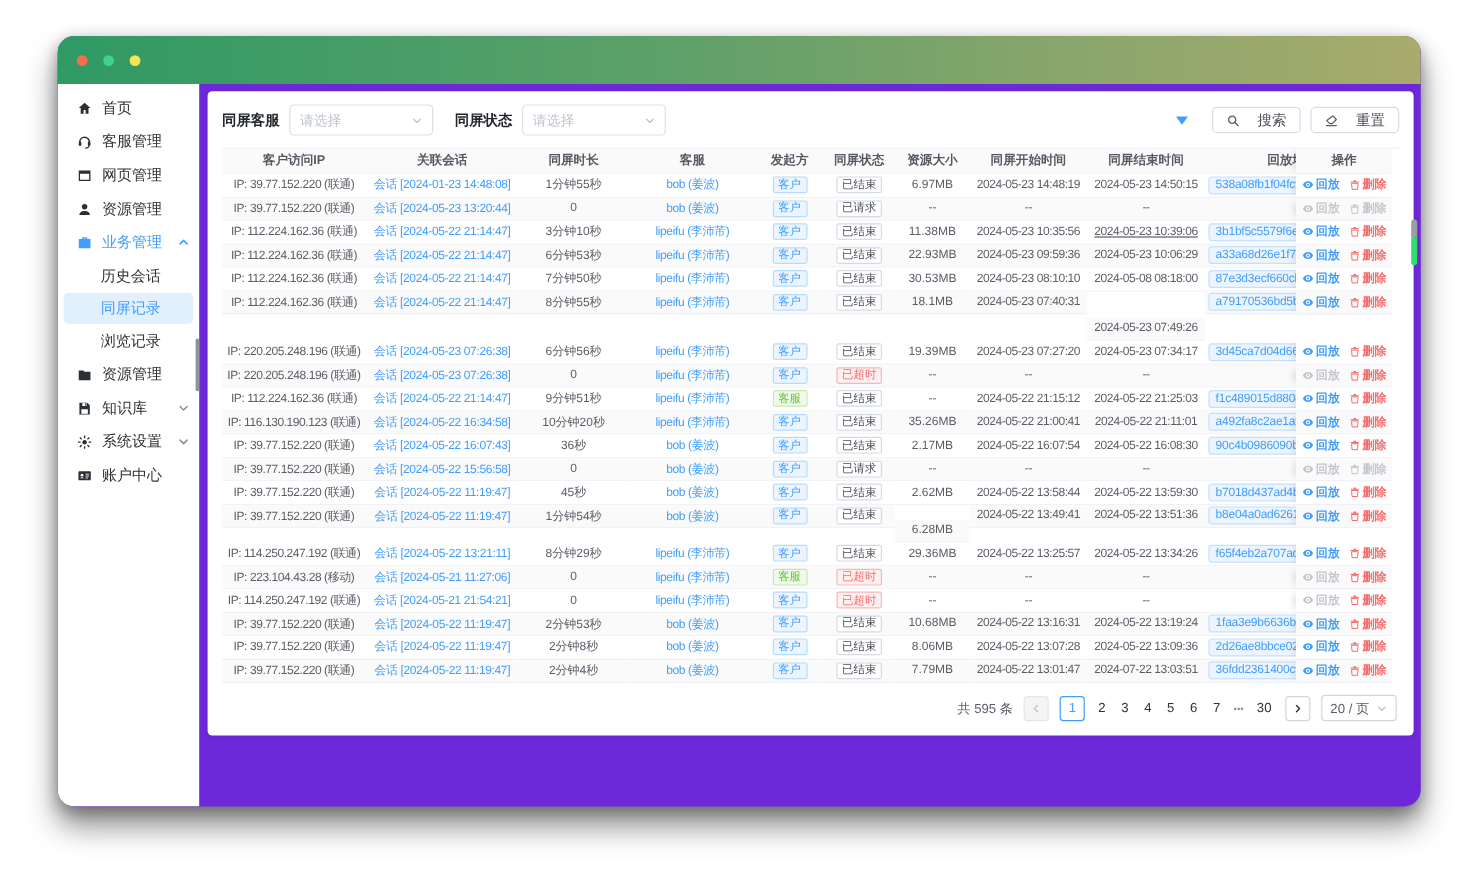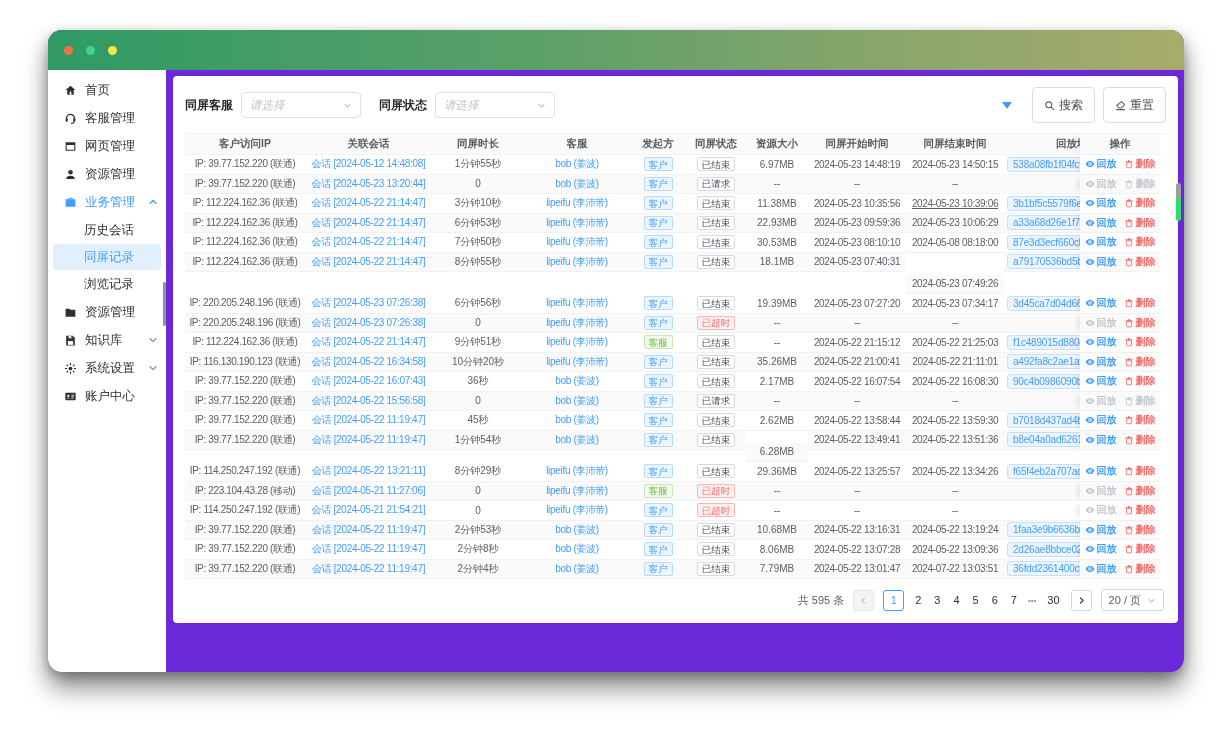--- a/index.html
+++ b/index.html
@@ -22,27 +22,27 @@
   .side-item.active .sicon, .side-item.active .schev { color:#409eff; }
   .sub-item { display:flex; align-items:center; height:26px; margin:1px 5px; padding-left:31px; font-size:12.5px; color:#303133; border-radius:4px; cursor:pointer; }
   .sub-item.selected { background:#e2f0fe; color:#409eff; }
   .sb-thumb { position:absolute; right:0px; top:212px; width:3px; height:44px; background:#8f939a; border-radius:2px; }
 
   
   .main { flex:1; padding:6px 6px 0 7px; position:relative; }
   .card { background:#fff; border-radius:4px; box-shadow:0 1px 4px rgba(31,45,61,.08); padding:11px 12px 8px; }
   .filter-bar { display:flex; align-items:center; gap:8px; }
   .f-label { font-size:12px; font-weight:700; color:#24272c; }
-  .select { width:120px; height:26px; border:1px solid #dcdfe6; border-radius:4px; background:#fff; display:flex; align-items:center; padding:0 8px; gap:6px; cursor:pointer;font-style:italic; }
+  .select { width:120px; height:26px; border:1px solid #dcdfe6; border-radius:4px; background:#fff; display:flex; align-items:center; padding:0 8px; gap:6px; cursor:pointer; }
   .select .ph { flex:1; font-size:11.5px; color:#bfc4cc; }
   .select .chev, .size-select .chev { width:9px; height:9px; color:#c0c4cc; display:inline-flex; }
   .select .chev svg, .size-select .chev svg { width:9px; height:9px; }
   .f-spacer { flex:1; }
   .tri-down { width:0; height:0; border-left:5.5px solid transparent; border-right:5.5px solid transparent; border-top:7px solid #409eff; margin-right:12px; cursor:pointer; }
-  .btn { height:36px; display:inline-flex; align-items:center; gap:4px; padding:0 11px; border:1px solid #d8dce4; border-radius:4px; background:#fff; font-size:12px; color:#4a4e57; cursor:pointer; }
+  .btn { height:22px; display:inline-flex; align-items:center; gap:15px; padding:0 11px; border:1px solid #d8dce4; border-radius:4px; background:#fff; font-size:12px; color:#4a4e57; cursor:pointer; }
   .btn .bicon { width:11px; height:11px; display:inline-flex; color:#5a5e66; }
   .btn .bicon svg { width:11px; height:11px; }
 
   
   .tbl { margin-top:10px; font-size:10px; color:#5a5e66; border-top:1px solid #f0f2f5; }
   .tr { display:flex; align-items:stretch; }
   .tr.head .cell { background:#fafafa; font-size:10.5px; font-weight:700; color:#555a62; height:21px; }
   .tr.striped .cell { background:#fafafa; }
   .cell { height:19.5px; display:flex; align-items:center; justify-content:center; border-bottom:1px solid #f0f2f5; overflow:hidden; white-space:nowrap; background:#fff; flex-shrink:0; }
   .cell.num { letter-spacing:-0.35px; }
@@ -255,21 +255,21 @@
               <div class="cell" style="width: 98px;">同屏开始时间</div>
               <div class="cell" style="width: 98px;">同屏结束时间</div>
               <div class="cell hash" style="width: 76px;">
                 <span class="hclip">回放地址</span>
               </div>
               <div class="cell ops" style="width: 80px;">操作</div>
             </div>
             <div class="tr">
               <div class="cell num" style="width: 120px;">IP: 39.77.152.220 (联通)</div>
               <div class="cell " style="width: 127px;">
-                <span class="link">会话 [2024-05-12 14:48:08]</span>
+                <span class="link">会话 [2024-01-23 14:48:08]</span>
               </div>
               <div class="cell " style="width: 92px;">1分钟55秒</div>
               <div class="cell " style="width: 106px;">
                 <span class="link">bob (姜波)</span>
               </div>
               <div class="cell " style="width: 56px;">
                 <span class="tag tag-client">客户</span>
               </div>
               <div class="cell " style="width: 60px;">
                 <span class="tag tag-plain">已结束</span>

